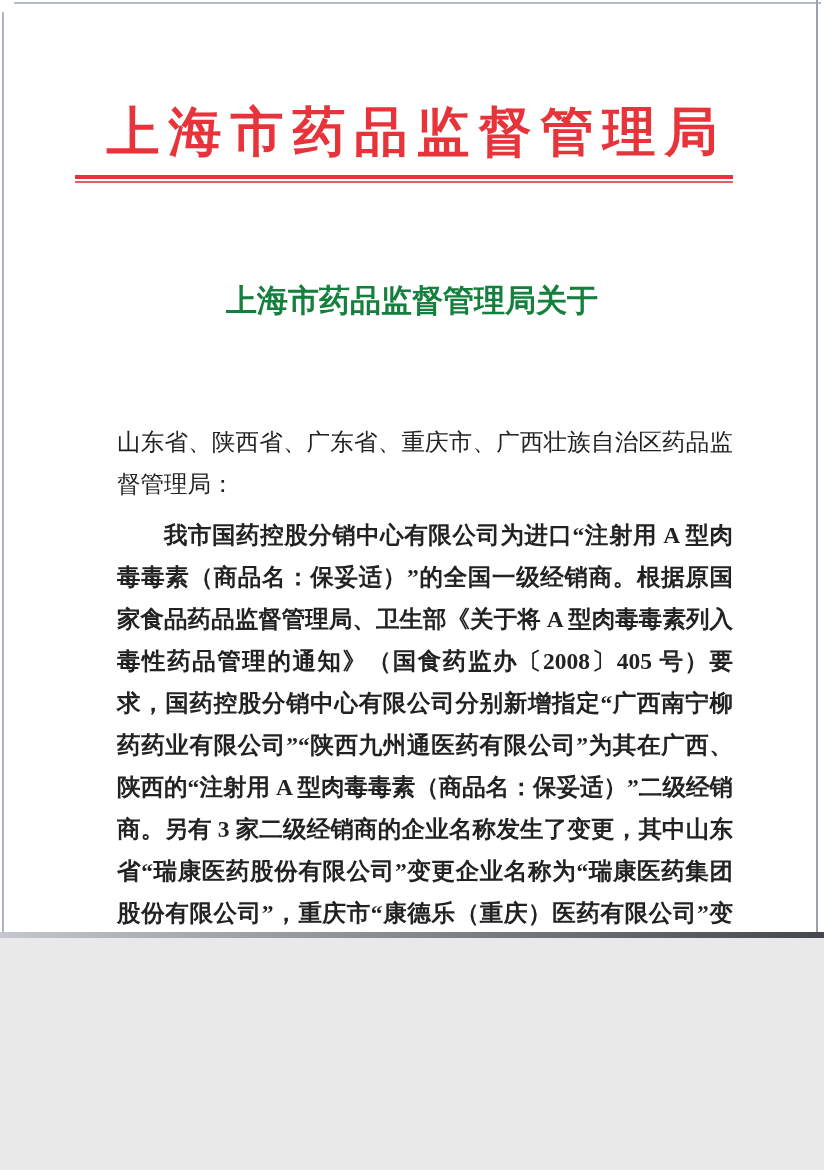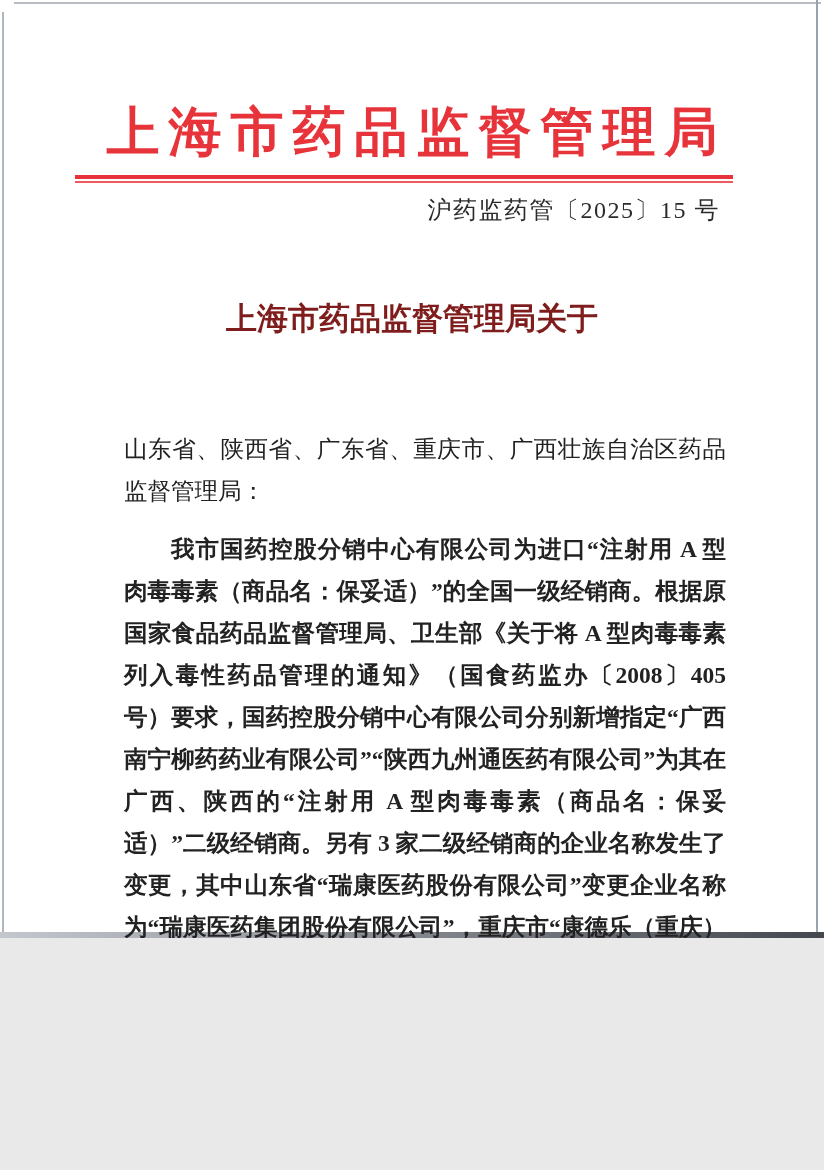--- a/index.html
+++ b/index.html
@@ -65,36 +65,35 @@
     white-space: nowrap;
   }
 
   
   .doc-title {
     position: absolute;
     top: 282px; left: 0; right: 0;
     text-align: center;
     font-size: 31px;
     font-weight: bold;
-    color: #7f1d1d;
+    color: #15803d;
     line-height: 37px;
     white-space: nowrap;
-    margin-top: 18px;
   }
 
   
   .body-text {
     position: absolute;
     top: 412px; left: 108px; width: 634px;
     font-size: 23.5px;
     line-height: 42px;
     color: #222222;
     text-align: justify;
   }
-  .body-text p { margin: 16px; }
+  .body-text p { margin: 9px; }
   .body-text p.indent { text-indent: 2em; font-weight: bold; }
 
   
   .footer-rule {
     position: absolute;
     top: 1077px; left: 85px; width: 649px;
   }
   .footer-rule .thin  { height: 2px; background: #ef5a60; }
   .footer-rule .gap   { height: 2px; background: transparent; }
   .footer-rule .thick { height: 4px; background: #e7333a; }
@@ -110,21 +109,20 @@
   <div class="edge-bottom"></div>
 
   <div class="agency-name">上海市药品监督管理局</div>
 
   <div class="header-rule">
     <div class="thick"></div>
     <div class="gap"></div>
     <div class="thin"></div>
   </div>
 
-  <div class="doc-number">沪药监药管〔2025〕15 号</div>
 
   <div class="doc-title">
     <div>上海市药品监督管理局关于</div>
   </div>
 
   <div class="body-text">
     <p class="salutation">山东省、陕西省、广东省、重庆市、广西壮族自治区药品监督管理局：</p>
     <p class="indent">我市国药控股分销中心有限公司为进口“注射用 A 型肉毒毒素（商品名：保妥适）”的全国一级经销商。根据原国家食品药品监督管理局、卫生部《关于将 A 型肉毒毒素列入毒性药品管理的通知》（国食药监办〔2008〕405 号）要求，国药控股分销中心有限公司分别新增指定“广西南宁柳药药业有限公司”“陕西九州通医药有限公司”为其在广西、陕西的“注射用 A 型肉毒毒素（商品名：保妥适）”二级经销商。另有 3 家二级经销商的企业名称发生了变更，其中山东省“瑞康医药股份有限公司”变更企业名称为“瑞康医药集团股份有限公司”，重庆市“康德乐（重庆）医药有限公司”变更企业名称为“上药康德乐（重庆）医药有限公司”，广东省“广东东方新特药有限公司”变更企业名称为“国药控股广东东方新特药有限公司”。</p>
   </div>
 

